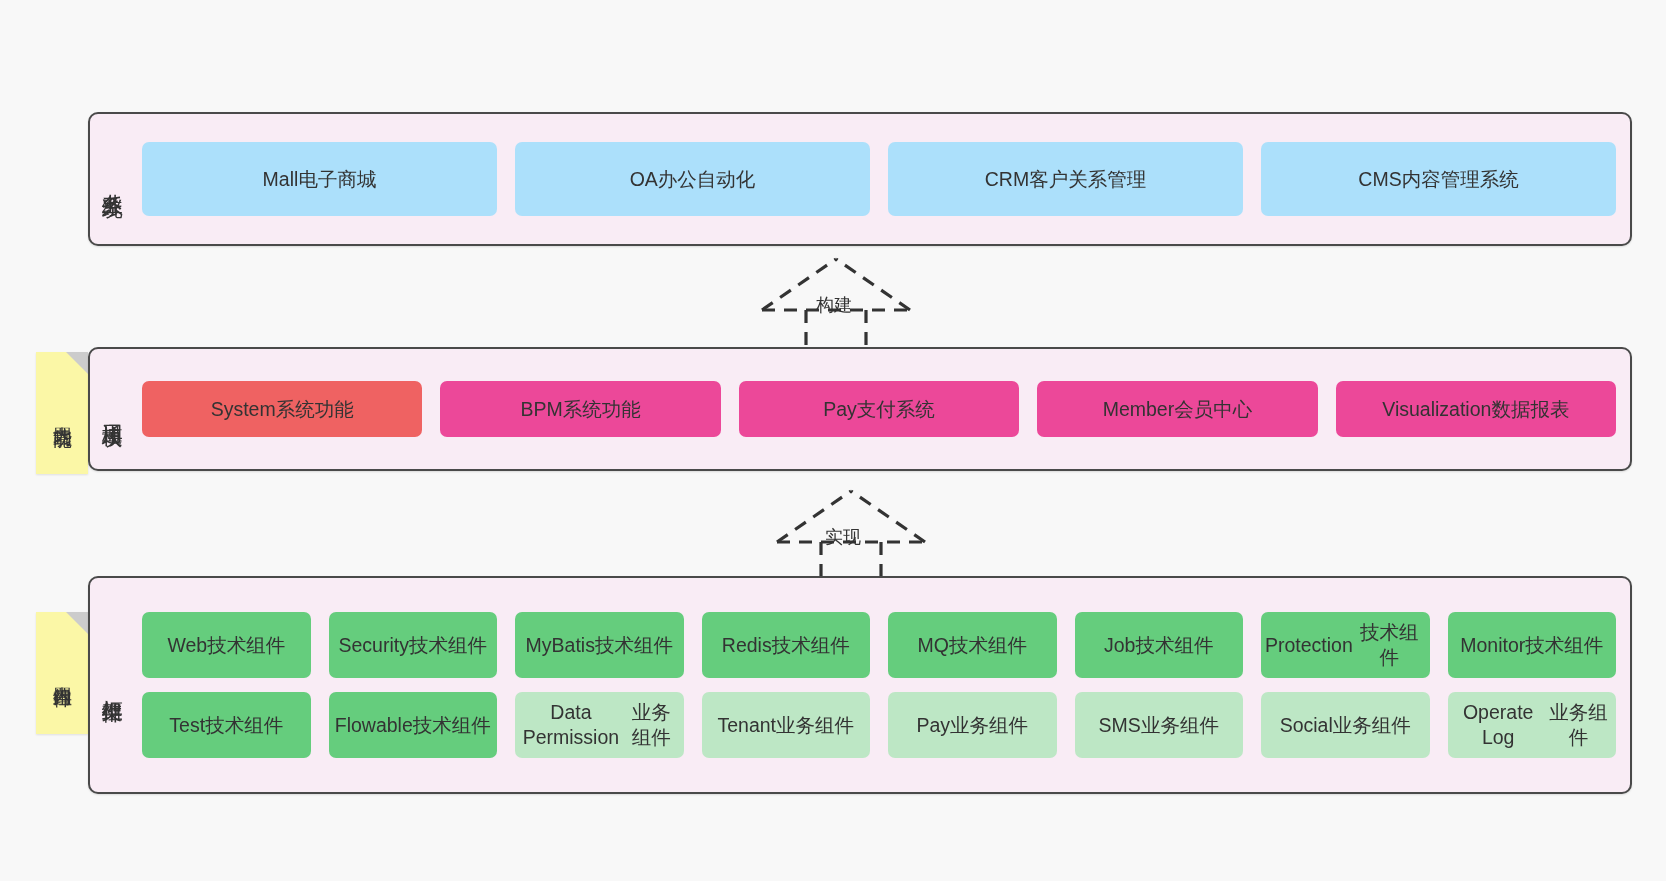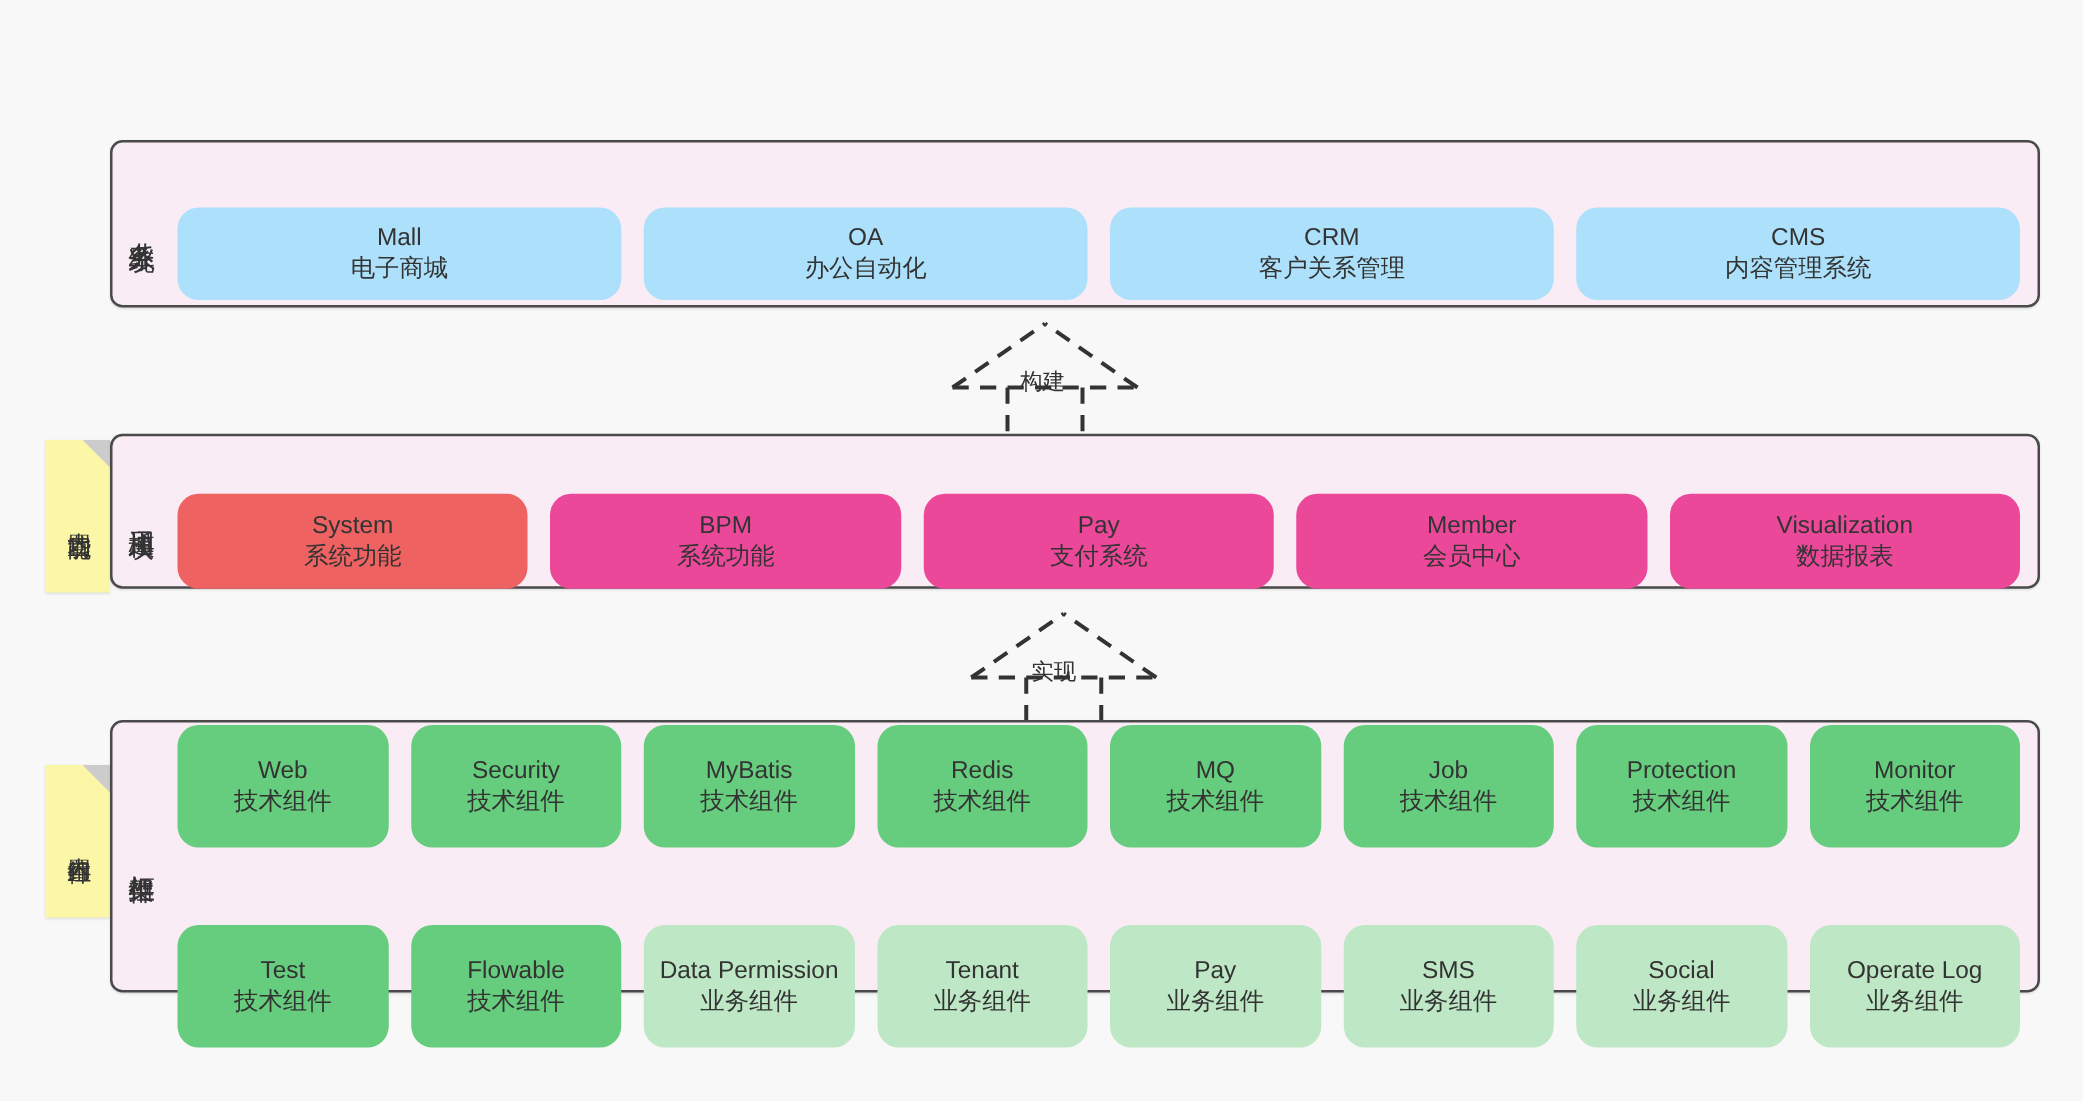--- a/index.html
+++ b/index.html
@@ -55,51 +55,50 @@
 
   .row {
     display: flex;
     gap: 18px;
     align-items: stretch;
   }
 
   .cell {
     flex: 1 1 0;
     box-sizing: border-box;
-    border-radius: 17px;
-    display: flex;
-    flex-direction: column;
+    border-radius: 7px;
+    display: flex;
+    flex-direction: row;
     align-items: center;
     justify-content: center;
     text-align: center;
     font-size: 19.5px;
     line-height: 1.26;
     color: #333333;
     padding: 6px 4px;
     user-select: none;
-    margin-top: 48px;
   }
   .cell .l1 { display: block; }
   .cell .l2 { display: block; }
 
   
   .c-blue        { background: #ace0fb; }
   .c-red         { background: #ef6262; }
   .c-pink        { background: #ec4899; }
   .c-green       { background: #65cd7d; }
   .c-greenlight  { background: #bde7c5; }
 
   
   #band-business { left: 88px;  top: 112px; width: 1544px; height: 134px; }
   #band-common   { left: 88px;  top: 347px; width: 1544px; height: 124px; }
   #band-frame    { left: 88px;  top: 576px; width: 1544px; height: 218px; }
 
   #band-business .cell { height: 74px; }
-  #band-common   .cell { height: 76px; }
-  #band-frame    .cell { height: 98px; }
+  #band-common   .cell { height: 56px; }
+  #band-frame    .cell { height: 66px; }
 
   
   .note {
     position: absolute;
     width: 52px;
     background: #fbf7a6;
     box-sizing: border-box;
     display: flex;
     align-items: center;
     justify-content: center;

